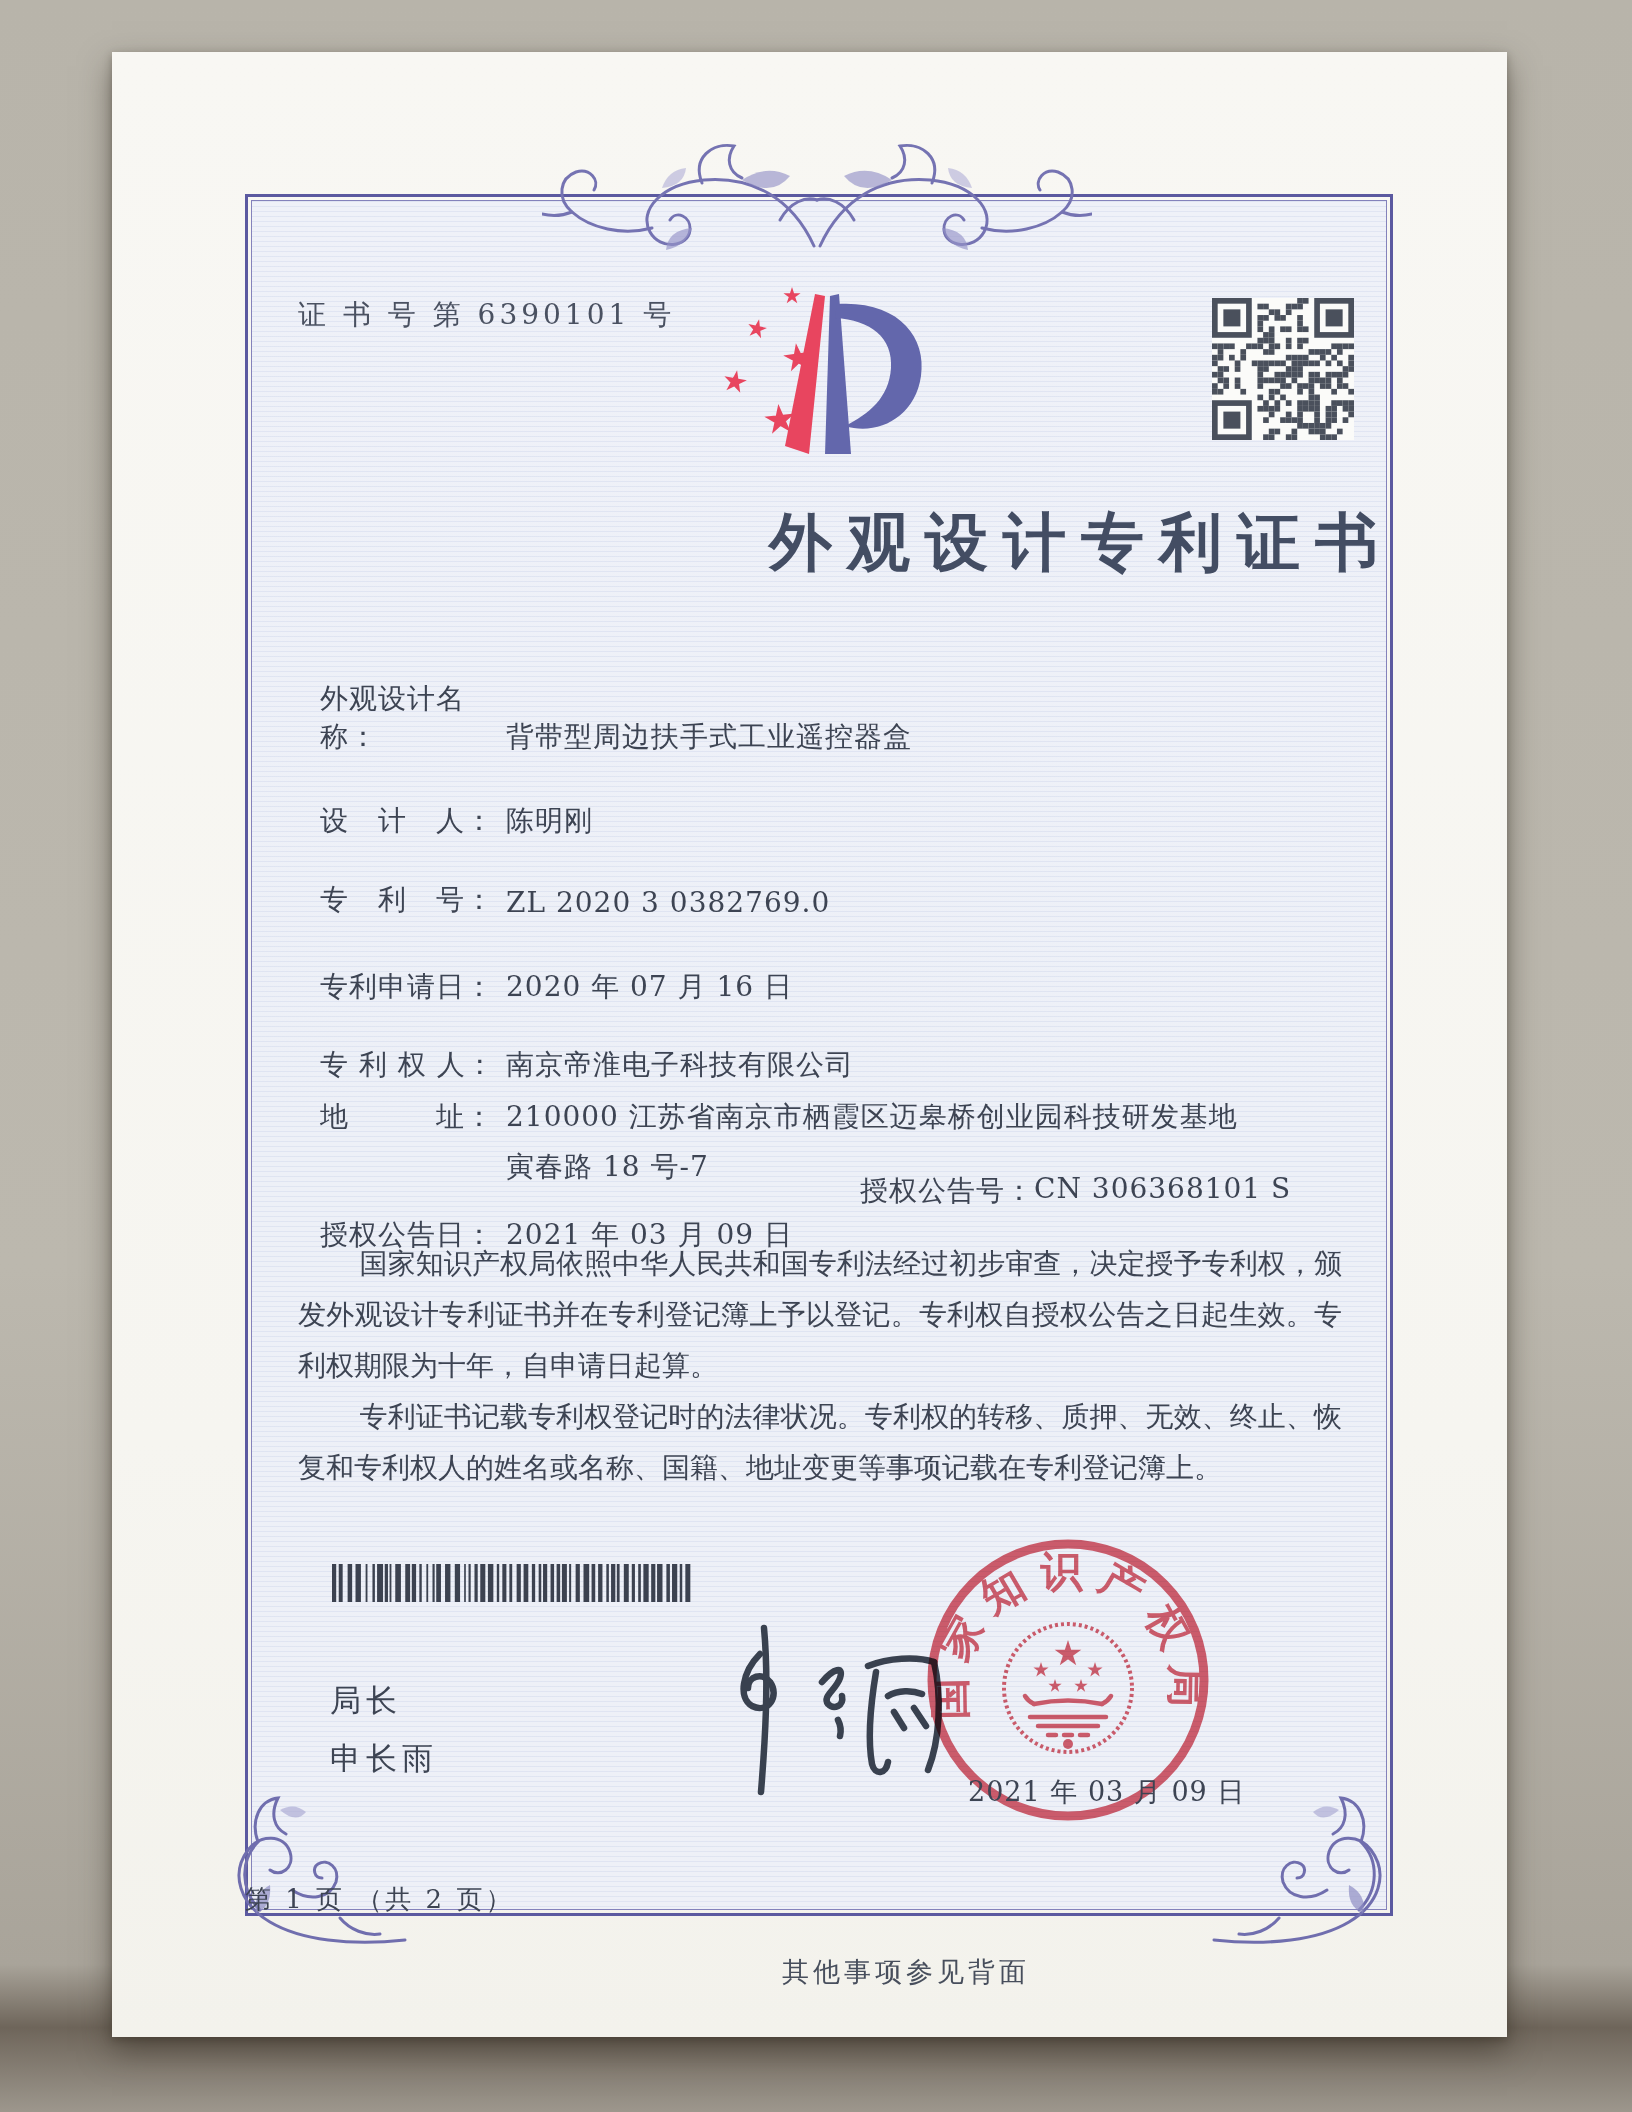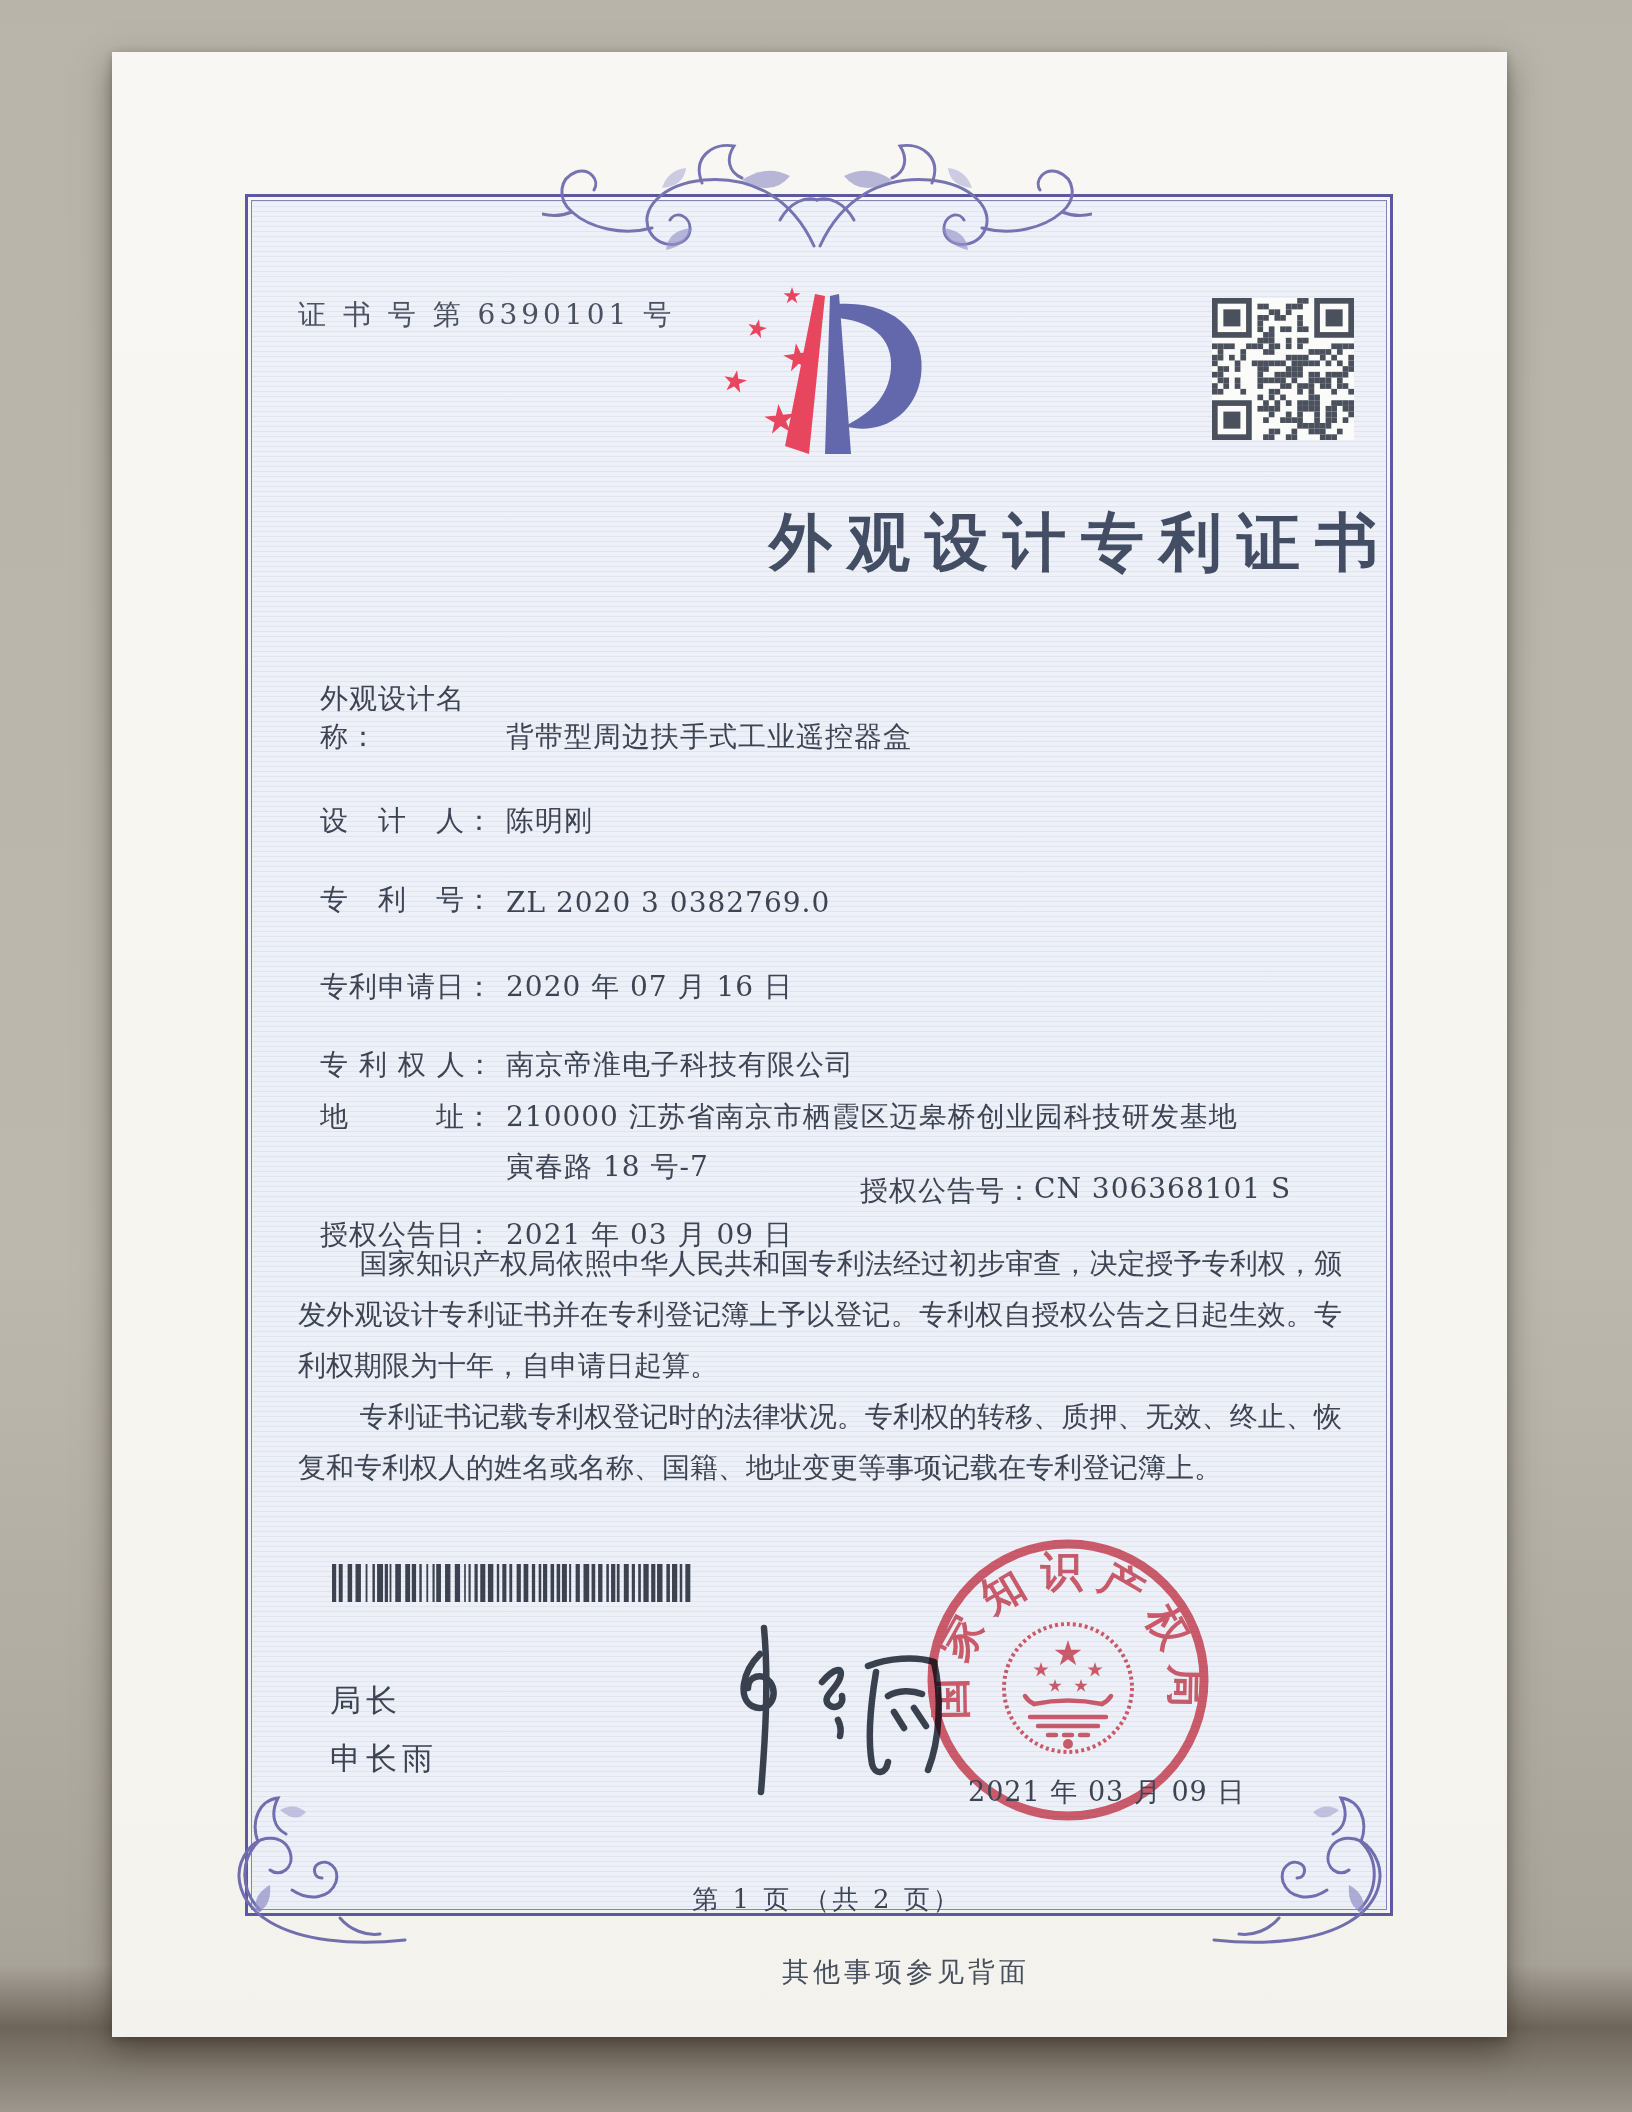--- a/index.html
+++ b/index.html
@@ -32,21 +32,21 @@
   .row .lbl{flex:none;width:186px;letter-spacing:1px;}
   .row .val{letter-spacing:1px;white-space:nowrap;margin-top:44px;}
   .addr2{left:394px;font-size:28px;letter-spacing:1px;z-index:3;margin-top:16px;}
   .grant-no{position:absolute;left:540px;top:0;display:flex;white-space:nowrap;}
   .paras{left:186px;top:1186px;width:1044px;font-size:28px;line-height:51px;
          text-align:justify;color:#3d4453;z-index:3;}
   .paras p{margin:0;text-indent:2.2em;}
   .officer-title{left:218px;top:1628px;font-size:31px;letter-spacing:5px;}
   .officer-name{left:218px;top:1686px;font-size:31px;letter-spacing:5px;}
   .seal-date{left:856px;top:1722px;font-size:27px;letter-spacing:1px;color:#3d4453;z-index:7;}
-  .page-info{left:133px;top:1830px;width:1148px;text-align:center;font-size:26px;letter-spacing:3px;z-index:3;padding-left:8px;}
+  .page-info{left:133px;top:1830px;width:1148px;font-size:26px;letter-spacing:3px;z-index:3;}
   .back-note{left:0;top:1902px;width:1588px;text-align:center;font-size:27px;letter-spacing:4px;color:#474e5c;}
   svg{display:block;}
   .seal{z-index:6;mix-blend-mode:multiply;opacity:.9;}
   .sig{z-index:4;}
   .orn{z-index:2;}
 </style>
 </head>
 <body>
 
 <div class="paper">

